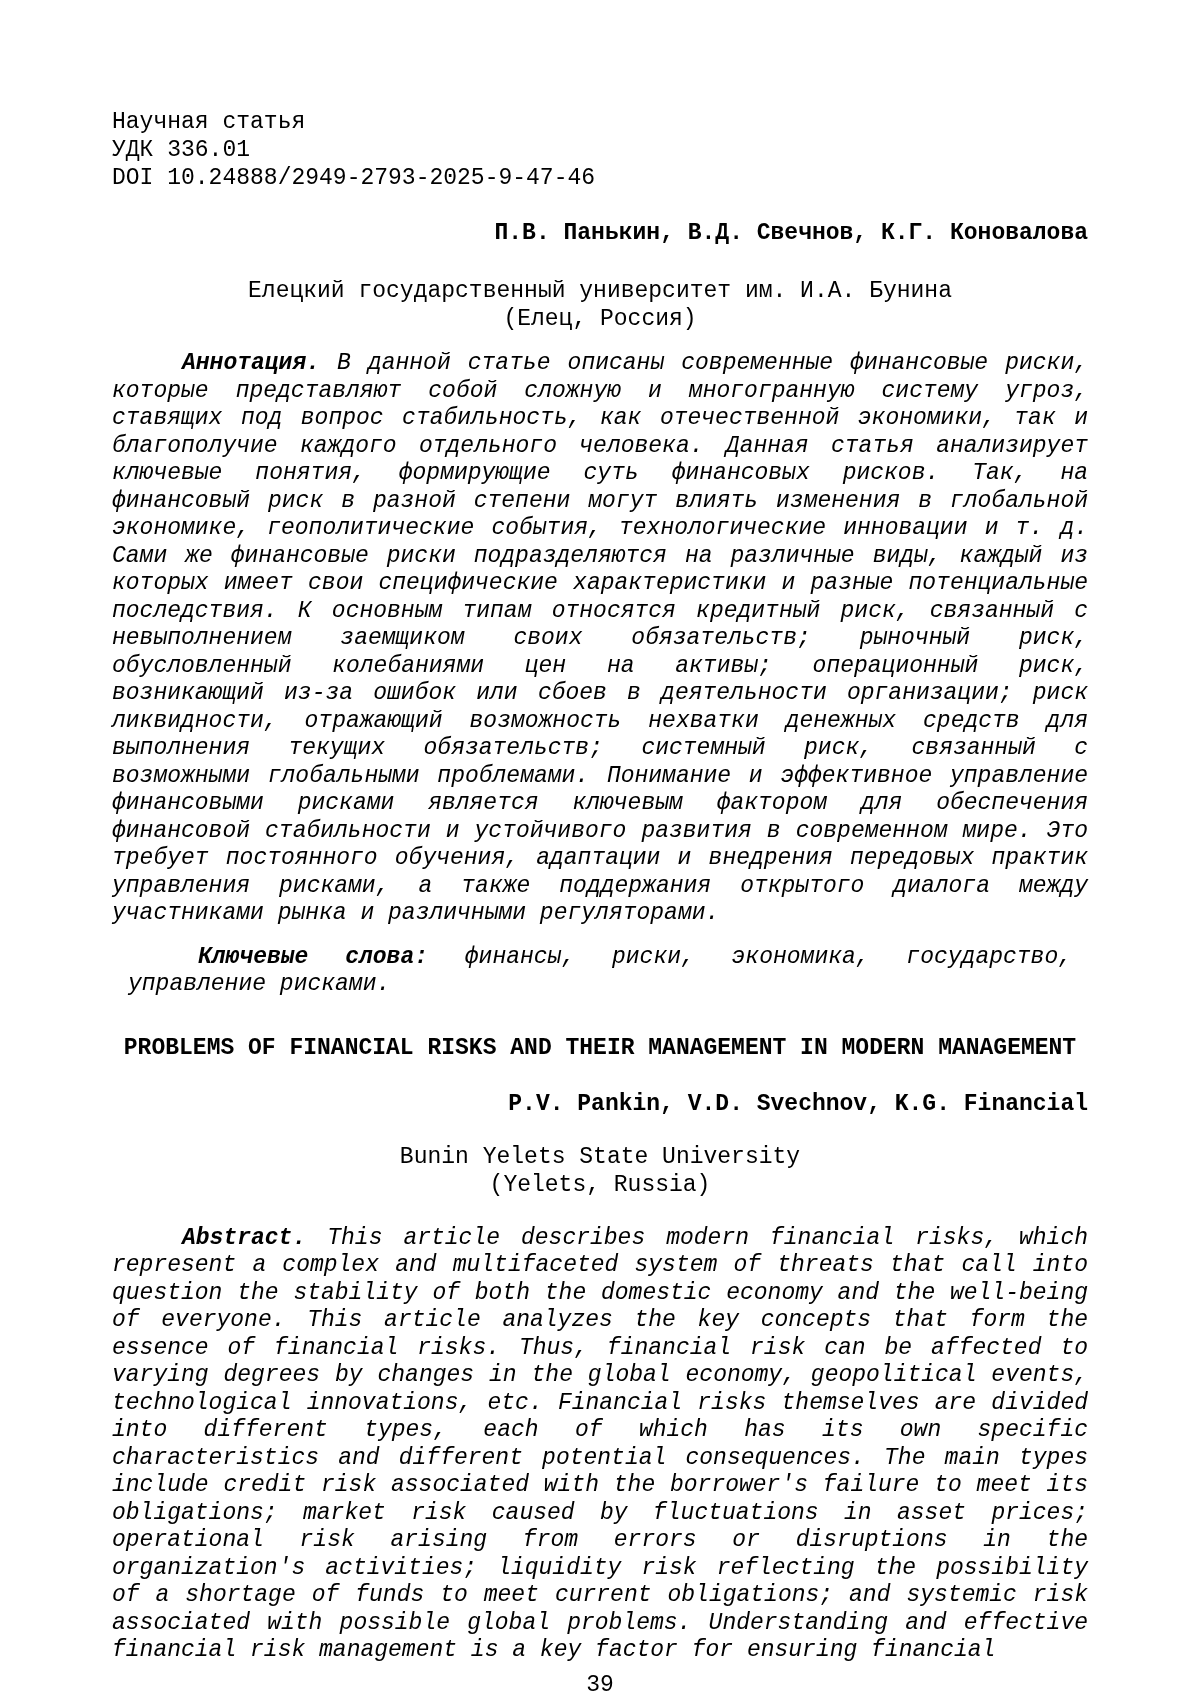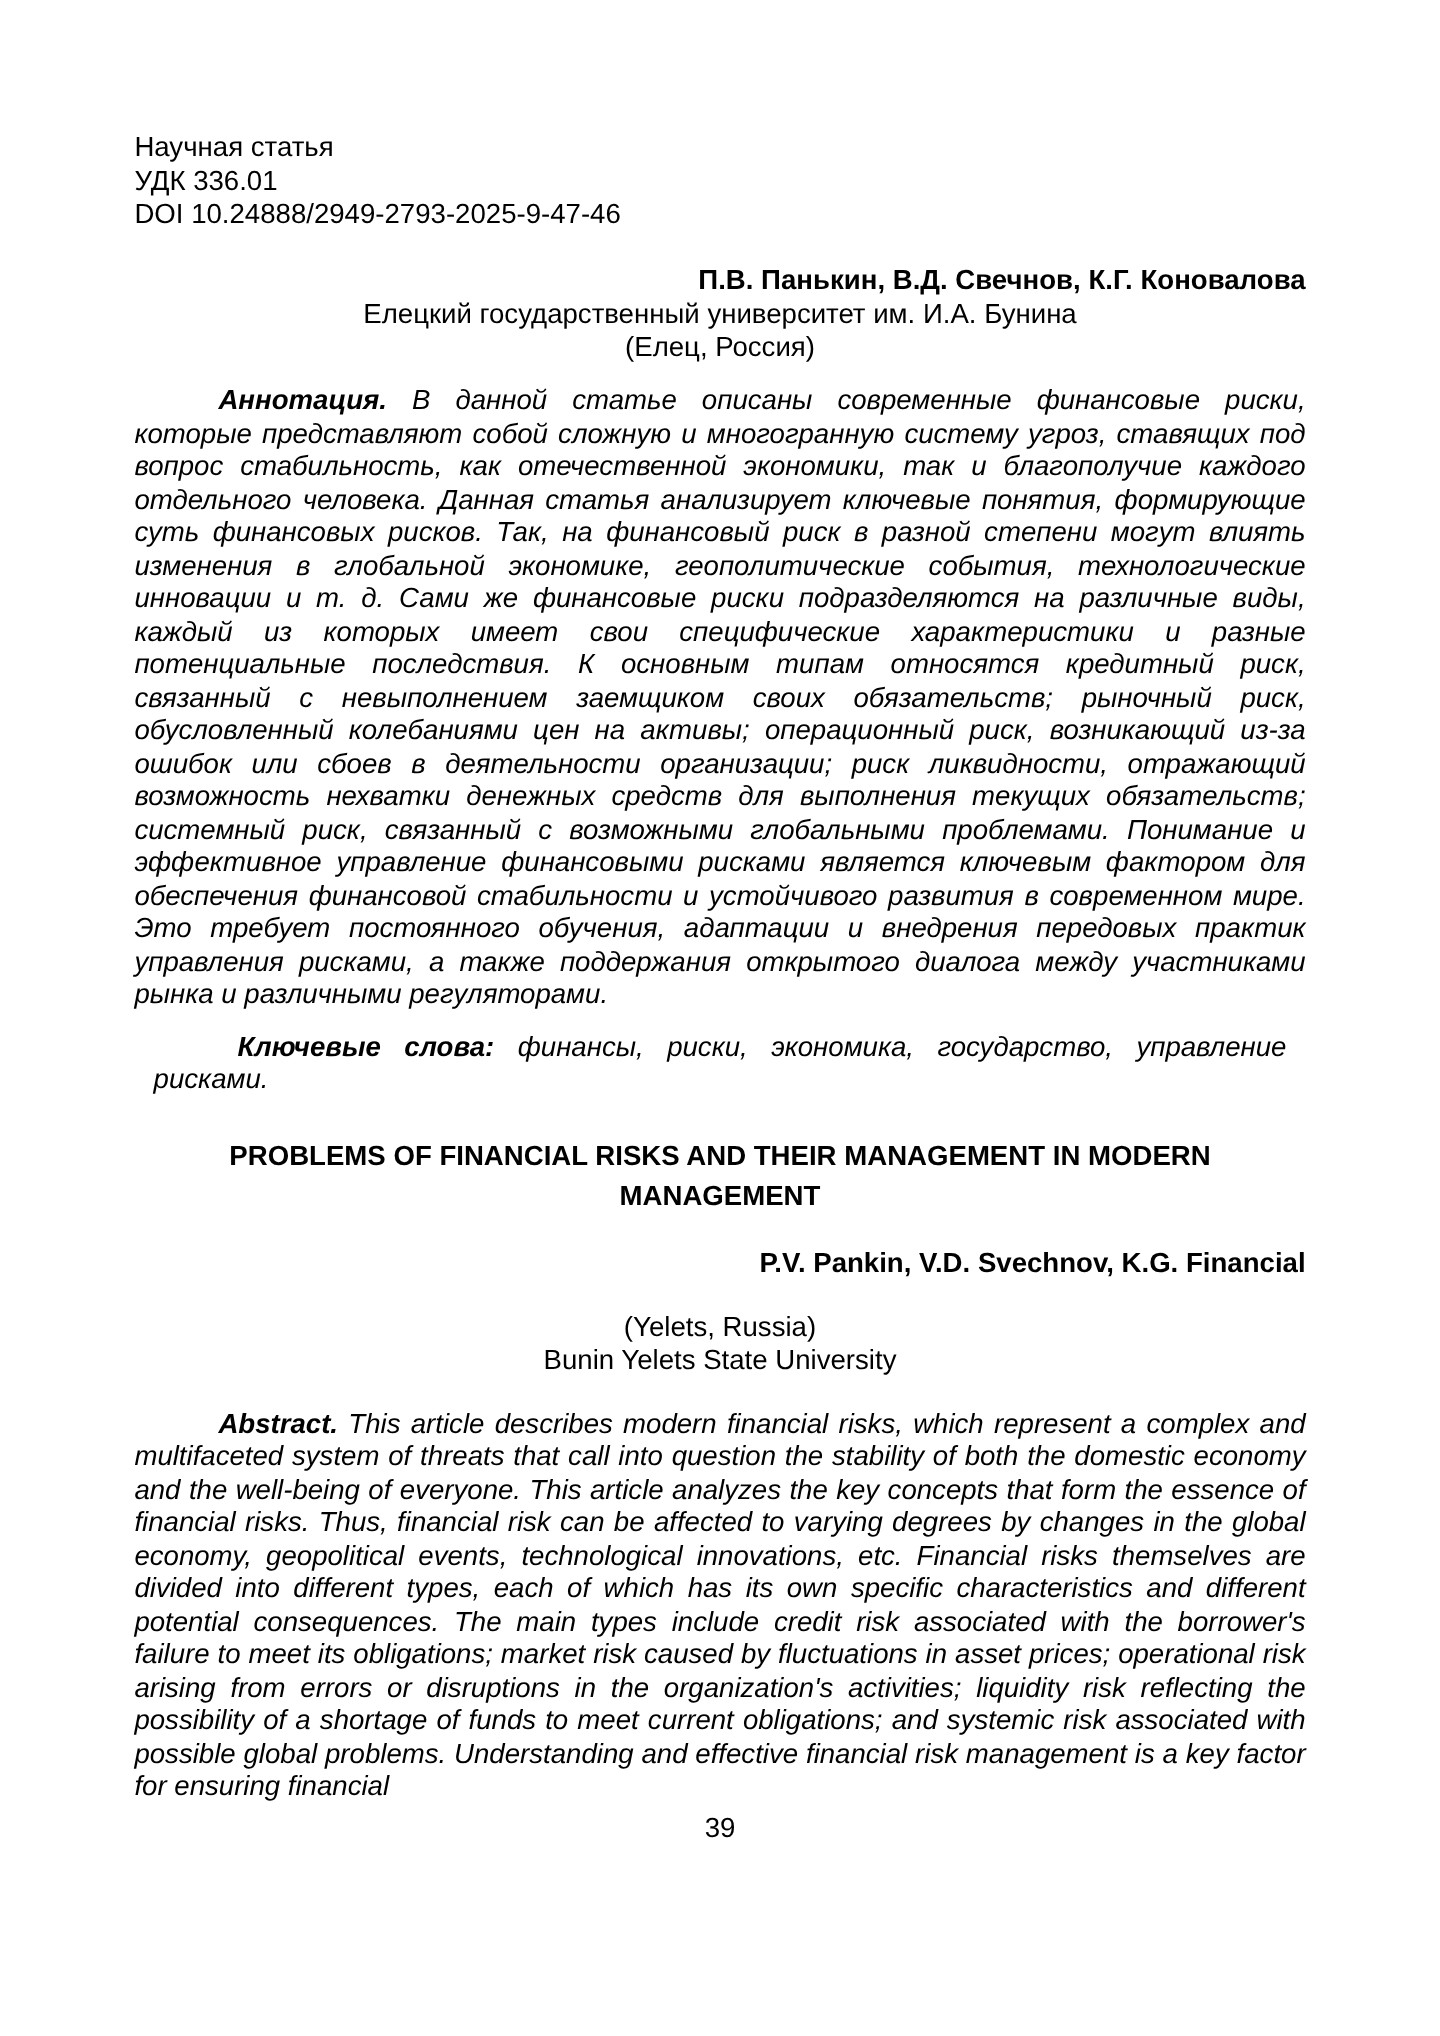--- a/index.html
+++ b/index.html
@@ -9,21 +9,21 @@
   }
   .page {
     position: relative;
     width: 1200px;
     height: 1697px;
     margin: 0 auto;
     box-sizing: border-box;
     padding: 108px 112px 0 112px;
     background: #ffffff;
     color: #000000;
-    font-family: Liberation Sans, sans-serif;
+    font-family: Liberation Mono, monospace;
     font-size: 23px;
     overflow: hidden;
   }
   .meta {
     line-height: 28px;
     text-align: left;
   }
   .title {
     font-weight: bold;
     text-align: center;
@@ -40,20 +40,21 @@
     text-align: right;
     line-height: 28px;
     margin-top: 27px;
   }
   .authors.en {
     margin-top: 25px;
   }
   .affiliation {
     text-align: center;
     line-height: 28px;
+    margin-top: 30px;
   }
   .affiliation.en {
     margin-top: 25px;
   }
   .abstract {
     margin: 17px 0 0 0;
     font-style: italic;
     text-align: justify;
     line-height: 27.5px;
     text-indent: 70px;
@@ -105,22 +106,22 @@
   <p class="keywords">
     <span class="lead">Ключевые слова:</span>
     <span>финансы, риски, экономика, государство, управление рисками.</span>
   </p>
 
   <h2 class="title en" style="font-size:23px;">PROBLEMS OF FINANCIAL RISKS AND THEIR MANAGEMENT IN MODERN MANAGEMENT</h2>
 
   <div class="authors en">P.V. Pankin, V.D. Svechnov, K.G. Financial</div>
 
   <div class="affiliation en">
+    <div>Bunin Yelets State University</div>
     <div>(Yelets, Russia)</div>
-    <div>Bunin Yelets State University</div>
   </div>
 
   <p class="abstract en">
     <span class="lead">Abstract.</span>
     <span>This article describes modern financial risks, which represent a complex and multifaceted system of threats that call into question the stability of both the domestic economy and the well-being of everyone. This article analyzes the key concepts that form the essence of financial risks. Thus, financial risk can be affected to varying degrees by changes in the global economy, geopolitical events, technological innovations, etc. Financial risks themselves are divided into different types, each of which has its own specific characteristics and different potential consequences. The main types include credit risk associated with the borrower's failure to meet its obligations; market risk caused by fluctuations in asset prices; operational risk arising from errors or disruptions in the organization's activities; liquidity risk reflecting the possibility of a shortage of funds to meet current obligations; and systemic risk associated with possible global problems. Understanding and effective financial risk management is a key factor for ensuring financial</span>
   </p>
 
   <div class="pagenum">39</div>
 
 </div>

